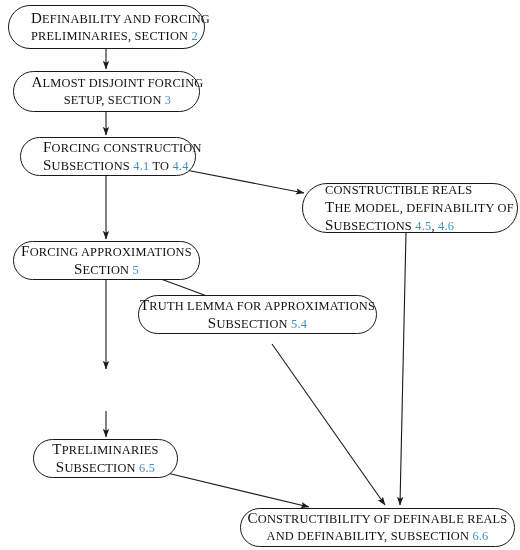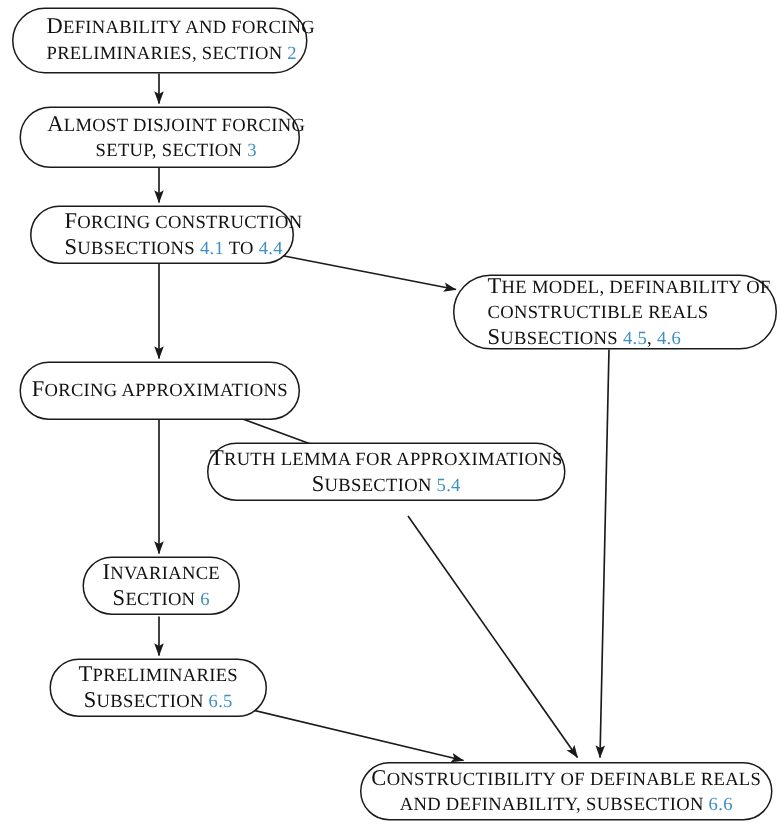--- a/index.html
+++ b/index.html
@@ -91,38 +91,35 @@
     <span class="line"><span class="cap">A</span><span>LMOST DISJOINT FORCING</span></span>
     <span class="line"><span>SETUP</span><span>, S</span><span>ECTION</span> <span class="sec">3</span></span>
   </div>
 
   <div class="node left" style="left:20px; top:137px; width:176px; height:39px;">
     <span class="line"><span class="cap">F</span><span>ORCING CONSTRUCTION</span></span>
     <span class="line"><span class="cap">S</span><span>UBSECTIONS</span> <span class="sec">4.1</span> <span>TO</span> <span class="sec">4.4</span></span>
   </div>
 
   <div class="node left" style="left:302px; top:183px; width:216px; height:50px;">
+    <span class="line"><span>CONSTRUCTIBLE REALS</span></span>
     <span class="line"><span class="cap">T</span><span>HE MODEL, DEFINABILITY OF</span></span>
-    <span class="line"><span>CONSTRUCTIBLE REALS</span></span>
     <span class="line"><span class="cap">S</span><span>UBSECTIONS</span> <span class="sec">4.5</span><span>,</span> <span class="sec">4.6</span></span>
   </div>
 
   <div class="node center" style="left:13px; top:241px; width:187px; height:39px;">
     <span class="line"><span class="cap">F</span><span>ORCING APPROXIMATIONS</span></span>
+    <span class="line"><span class="cap">S</span><span>ECTION</span> <span class="sec">5</span></span>
   </div>
 
   <div class="node center" style="left:138px; top:295px; width:239px; height:39px;">
     <span class="line"><span class="cap">T</span><span>RUTH LEMMA FOR APPROXIMATIONS</span></span>
     <span class="line"><span class="cap">S</span><span>UBSECTION</span> <span class="sec">5.4</span></span>
   </div>
 
-  <div class="node center" style="left:55px; top:371px; width:105px; height:39px;">
-    <span class="line"><span class="cap">I</span><span>NVARIANCE</span></span>
-    <span class="line"><span class="cap">S</span><span>ECTION</span> <span class="sec">6</span></span>
-  </div>
 
   <div class="node center" style="left:33px; top:439px; width:145px; height:39px;">
     <span class="line"><span class="cap">T</span><span>PRELIMINARIES</span></span>
     <span class="line"><span class="cap">S</span><span>UBSECTION</span> <span class="sec">6.5</span></span>
   </div>
 
   <div class="node center" style="left:240px; top:508px; width:275px; height:39px;">
     <span class="line"><span class="cap">C</span><span>ONSTRUCTIBILITY OF DEFINABLE REALS</span></span>
     <span class="line"><span>AND DEFINABILITY</span><span>, S</span><span>UBSECTION</span> <span class="sec">6.6</span></span>
   </div>

